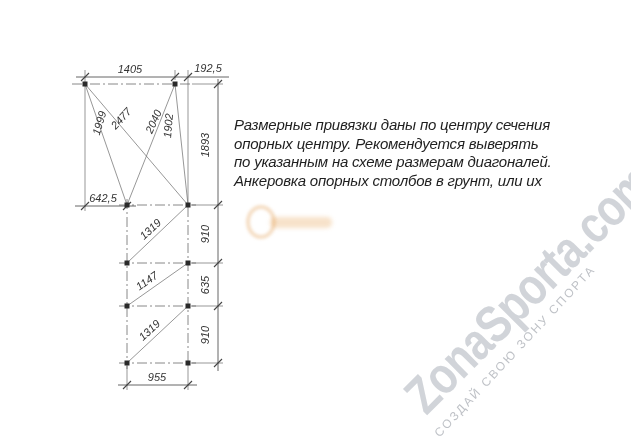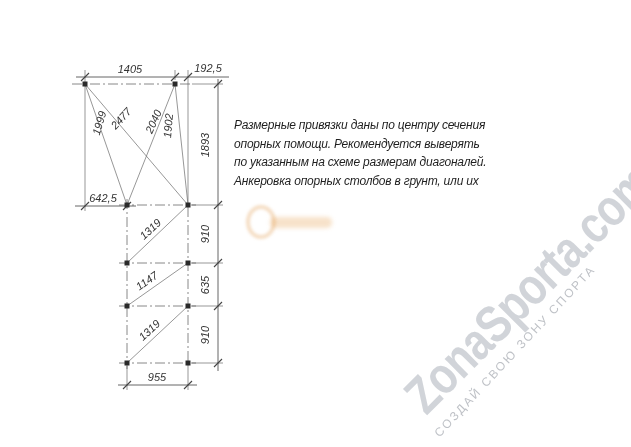--- a/index.html
+++ b/index.html
@@ -18,21 +18,21 @@
     font-style:italic;
     font-size:11px;
     fill:#333333;
   }
   
   .note{
     position:absolute;
     left:234px;top:116px;width:334px;
     color:#1f1f1f;
     font-style:italic;
-    font-size:12px;
+    font-size:15px;
     line-height:18.6px;
     letter-spacing:-0.2px;
     white-space:nowrap;
   }
   
   .wm-brand{
     position:absolute;
     left:340px;top:272px;width:350px;
     text-align:center;
     font-weight:bold;
@@ -165,21 +165,21 @@
       <text class="dim-label" x="149" y="284" transform="rotate(-35 149 284)">1147</text>
       <text class="dim-label" x="152" y="333" transform="rotate(-43 152 333)">1319</text>
     </g>
   </svg>
 
   <div class="wm-orange-ring"></div>
   <div class="wm-orange-text"></div>
 
   <div class="note">
     <div>Размерные привязки даны по центру сечения</div>
-    <div>опорных помощи. Рекомендуется выверять</div>
+    <div>опорных центру. Рекомендуется выверять</div>
     <div>по указанным на схеме размерам диагоналей.</div>
     <div>Анкеровка опорных столбов в грунт, или их</div>
   </div>
 
   <div class="wm-brand">ZonaSporta.com</div>
   <div class="wm-slogan">СОЗДАЙ СВОЮ ЗОНУ СПОРТА</div>
 
 </div>
 
 </body></html>

